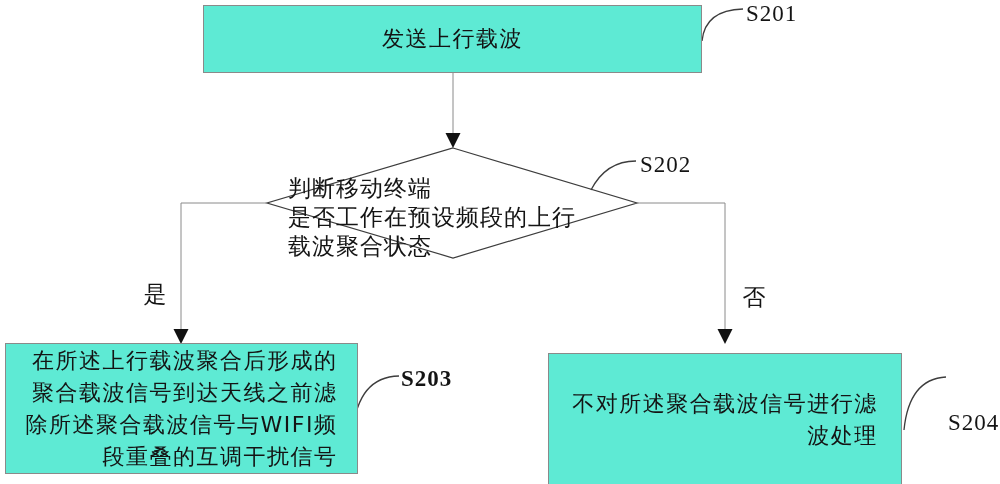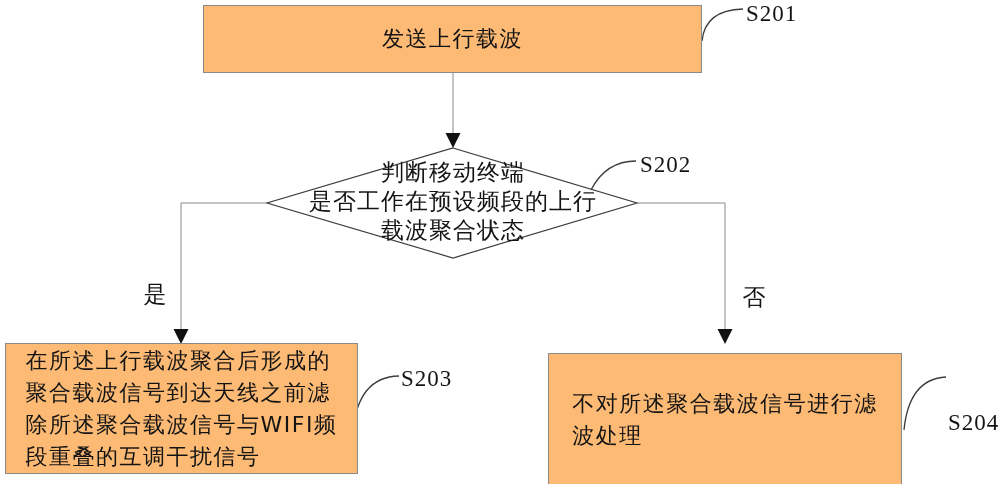--- a/index.html
+++ b/index.html
@@ -17,38 +17,38 @@
     left: 0; top: 0;
     width: 1000px; height: 484px;
   }
   .conn   { stroke: #8a8a8a; stroke-width: 1; fill: none; }
   .arrow  { fill: #111111; stroke: none; }
   .diamond-shape { fill: #ffffff; stroke: #3d3d3d; stroke-width: 1.2; }
   .leader { fill: none; stroke: #3d3d3d; stroke-width: 1.3; }
   .box {
     position: absolute;
     border: 1px solid #8a8a8a;
-    background: #fdba74;
+    background: #5eead4;
     display: flex;
     align-items: center;
     justify-content: center;
-    text-align: left;
+    text-align: right;
     white-space: pre-line;
     letter-spacing: 1.5px;
     line-height: 32px;
     font-size: 22px;
     color: #141414;
   }
   .box1 { left: 203px; top: 5px;   width: 497px; height: 66px;  }
   .box3 { left: 5px;   top: 343px; width: 351px; height: 129px; }
   .box4 { left: 548px; top: 353px; width: 352px; height: 132px; }
   .diamond-text {
     position: absolute;
-    left: 288px; top: 158px; width: 330px;
-    text-align: center;
+    left: 288px; top: 174px; width: 330px;
+    text-align: left;
     white-space: pre-line;
     font-size: 23px;
     line-height: 29px;
     letter-spacing: 1px;
     color: #141414;
   }
   .branch-label {
     position: absolute;
     width: 48px;
     text-align: center;
@@ -59,21 +59,21 @@
   .branch-no  { left: 730px; top: 282px; }
   .ref-label {
     position: absolute;
     font-family: "Liberation Serif", "DejaVu Serif", serif;
     font-size: 23px;
     letter-spacing: 1px;
     color: #141414;
   }
   .ref-s201 { left: 746px; top: 1px;   }
   .ref-s202 { left: 640px; top: 152px; text-align: right; }
-  .ref-s203 { left: 401px; top: 366px; }
+  .ref-s203 { left: 401px; top: 366px; font-weight: bold; }
   .ref-s204 { left: 948px; top: 368px; margin-top: 42px; }
 </style>
 </head>
 <body>
 
 <div class="stage">
 
   <svg class="layer" viewBox="0 0 1000 484">
 
     <polygon class="diamond-shape" points="453,148 637,203 453,258 267,203"></polygon>

